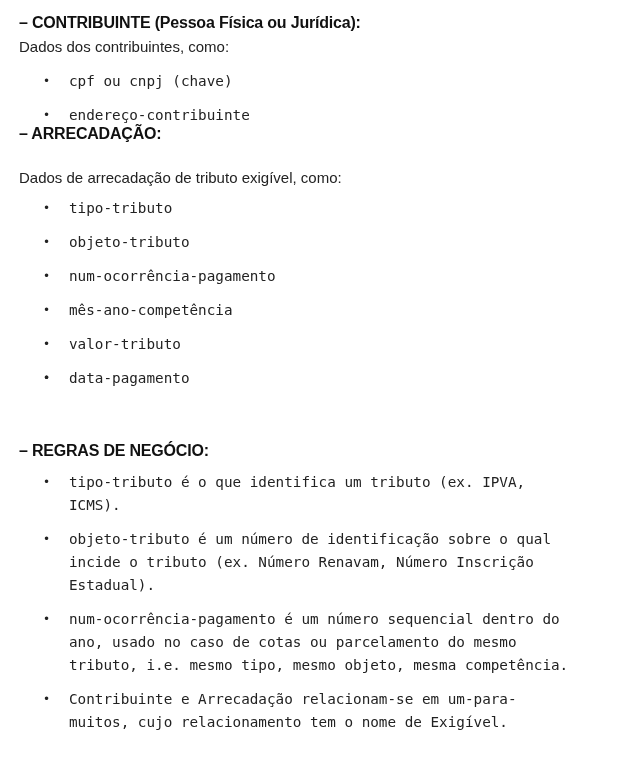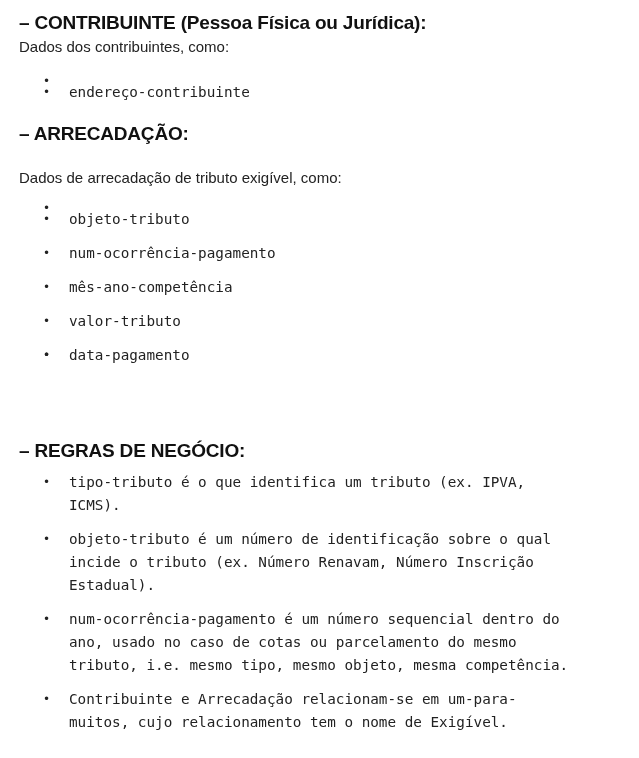--- a/index.html
+++ b/index.html
@@ -16,21 +16,21 @@
     }
     .doc {
       position: absolute;
       left: 19px;
       top: 0;
       width: 610px;
     }
     .heading {
       font-family: "Liberation Sans", sans-serif;
       font-weight: bold;
-      font-size: 19px;
+      font-size: 16px;
       line-height: 20px;
       margin: 0;
       letter-spacing: -0.2px;
       color: #111;
     }
     .intro {
       font-family: "Liberation Sans", sans-serif;
       font-size: 15px;
       line-height: 20px;
       margin: 0;
@@ -77,32 +77,34 @@
 </head>
 <body>
 
 <div class="doc">
 
   <div class="heading sec1-head">– CONTRIBUINTE (Pessoa Física ou Jurídica):</div>
   <div class="intro sec1-intro">Dados dos contribuintes, como:</div>
   <ul class="items sec1-list">
     <li>
       <span class="bullet">•</span>
+      <span class="text">cpf ou cnpj (chave)</span>
     </li>
     <li>
       <span class="bullet">•</span>
       <span class="text">endereço-contribuinte</span>
     </li>
   </ul>
 
   <div class="heading sec2-head">– ARRECADAÇÃO:</div>
   <div class="intro sec2-intro">Dados de arrecadação de tributo exigível, como:</div>
   <ul class="items sec2-list">
     <li>
       <span class="bullet">•</span>
+      <span class="text">tipo-tributo</span>
     </li>
     <li>
       <span class="bullet">•</span>
       <span class="text">objeto-tributo</span>
     </li>
     <li>
       <span class="bullet">•</span>
       <span class="text">num-ocorrência-pagamento</span>
     </li>
     <li>

